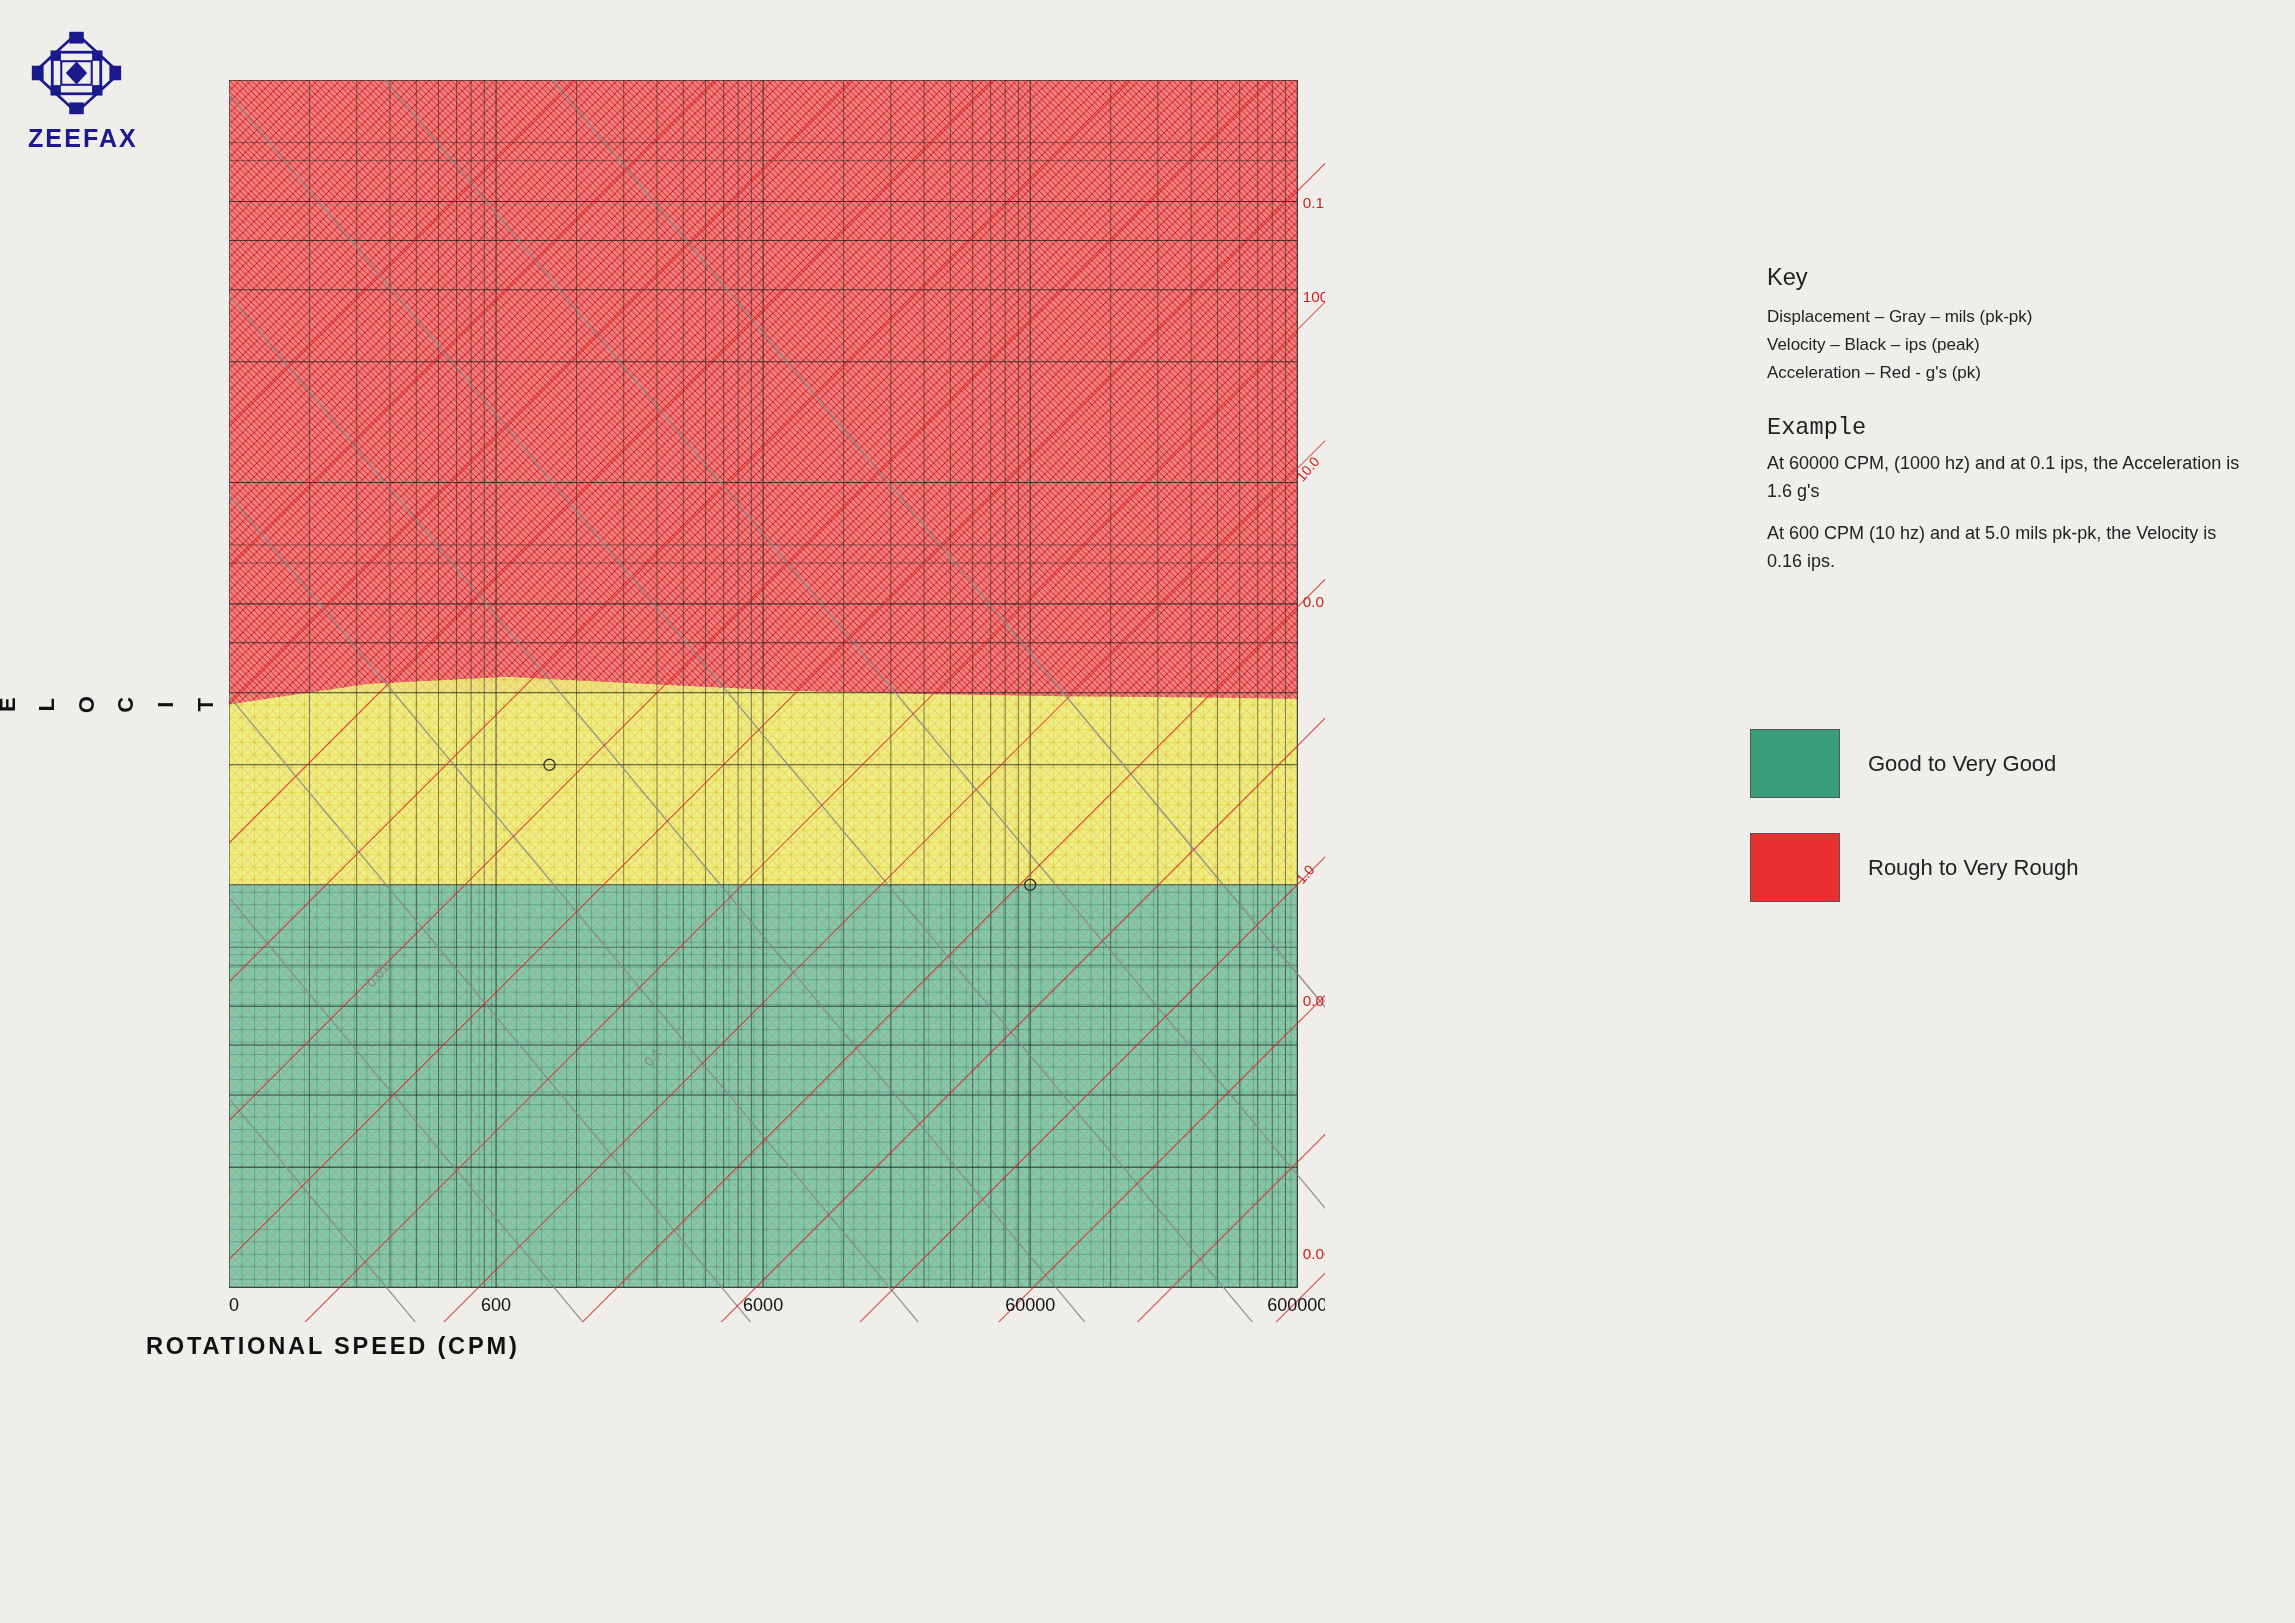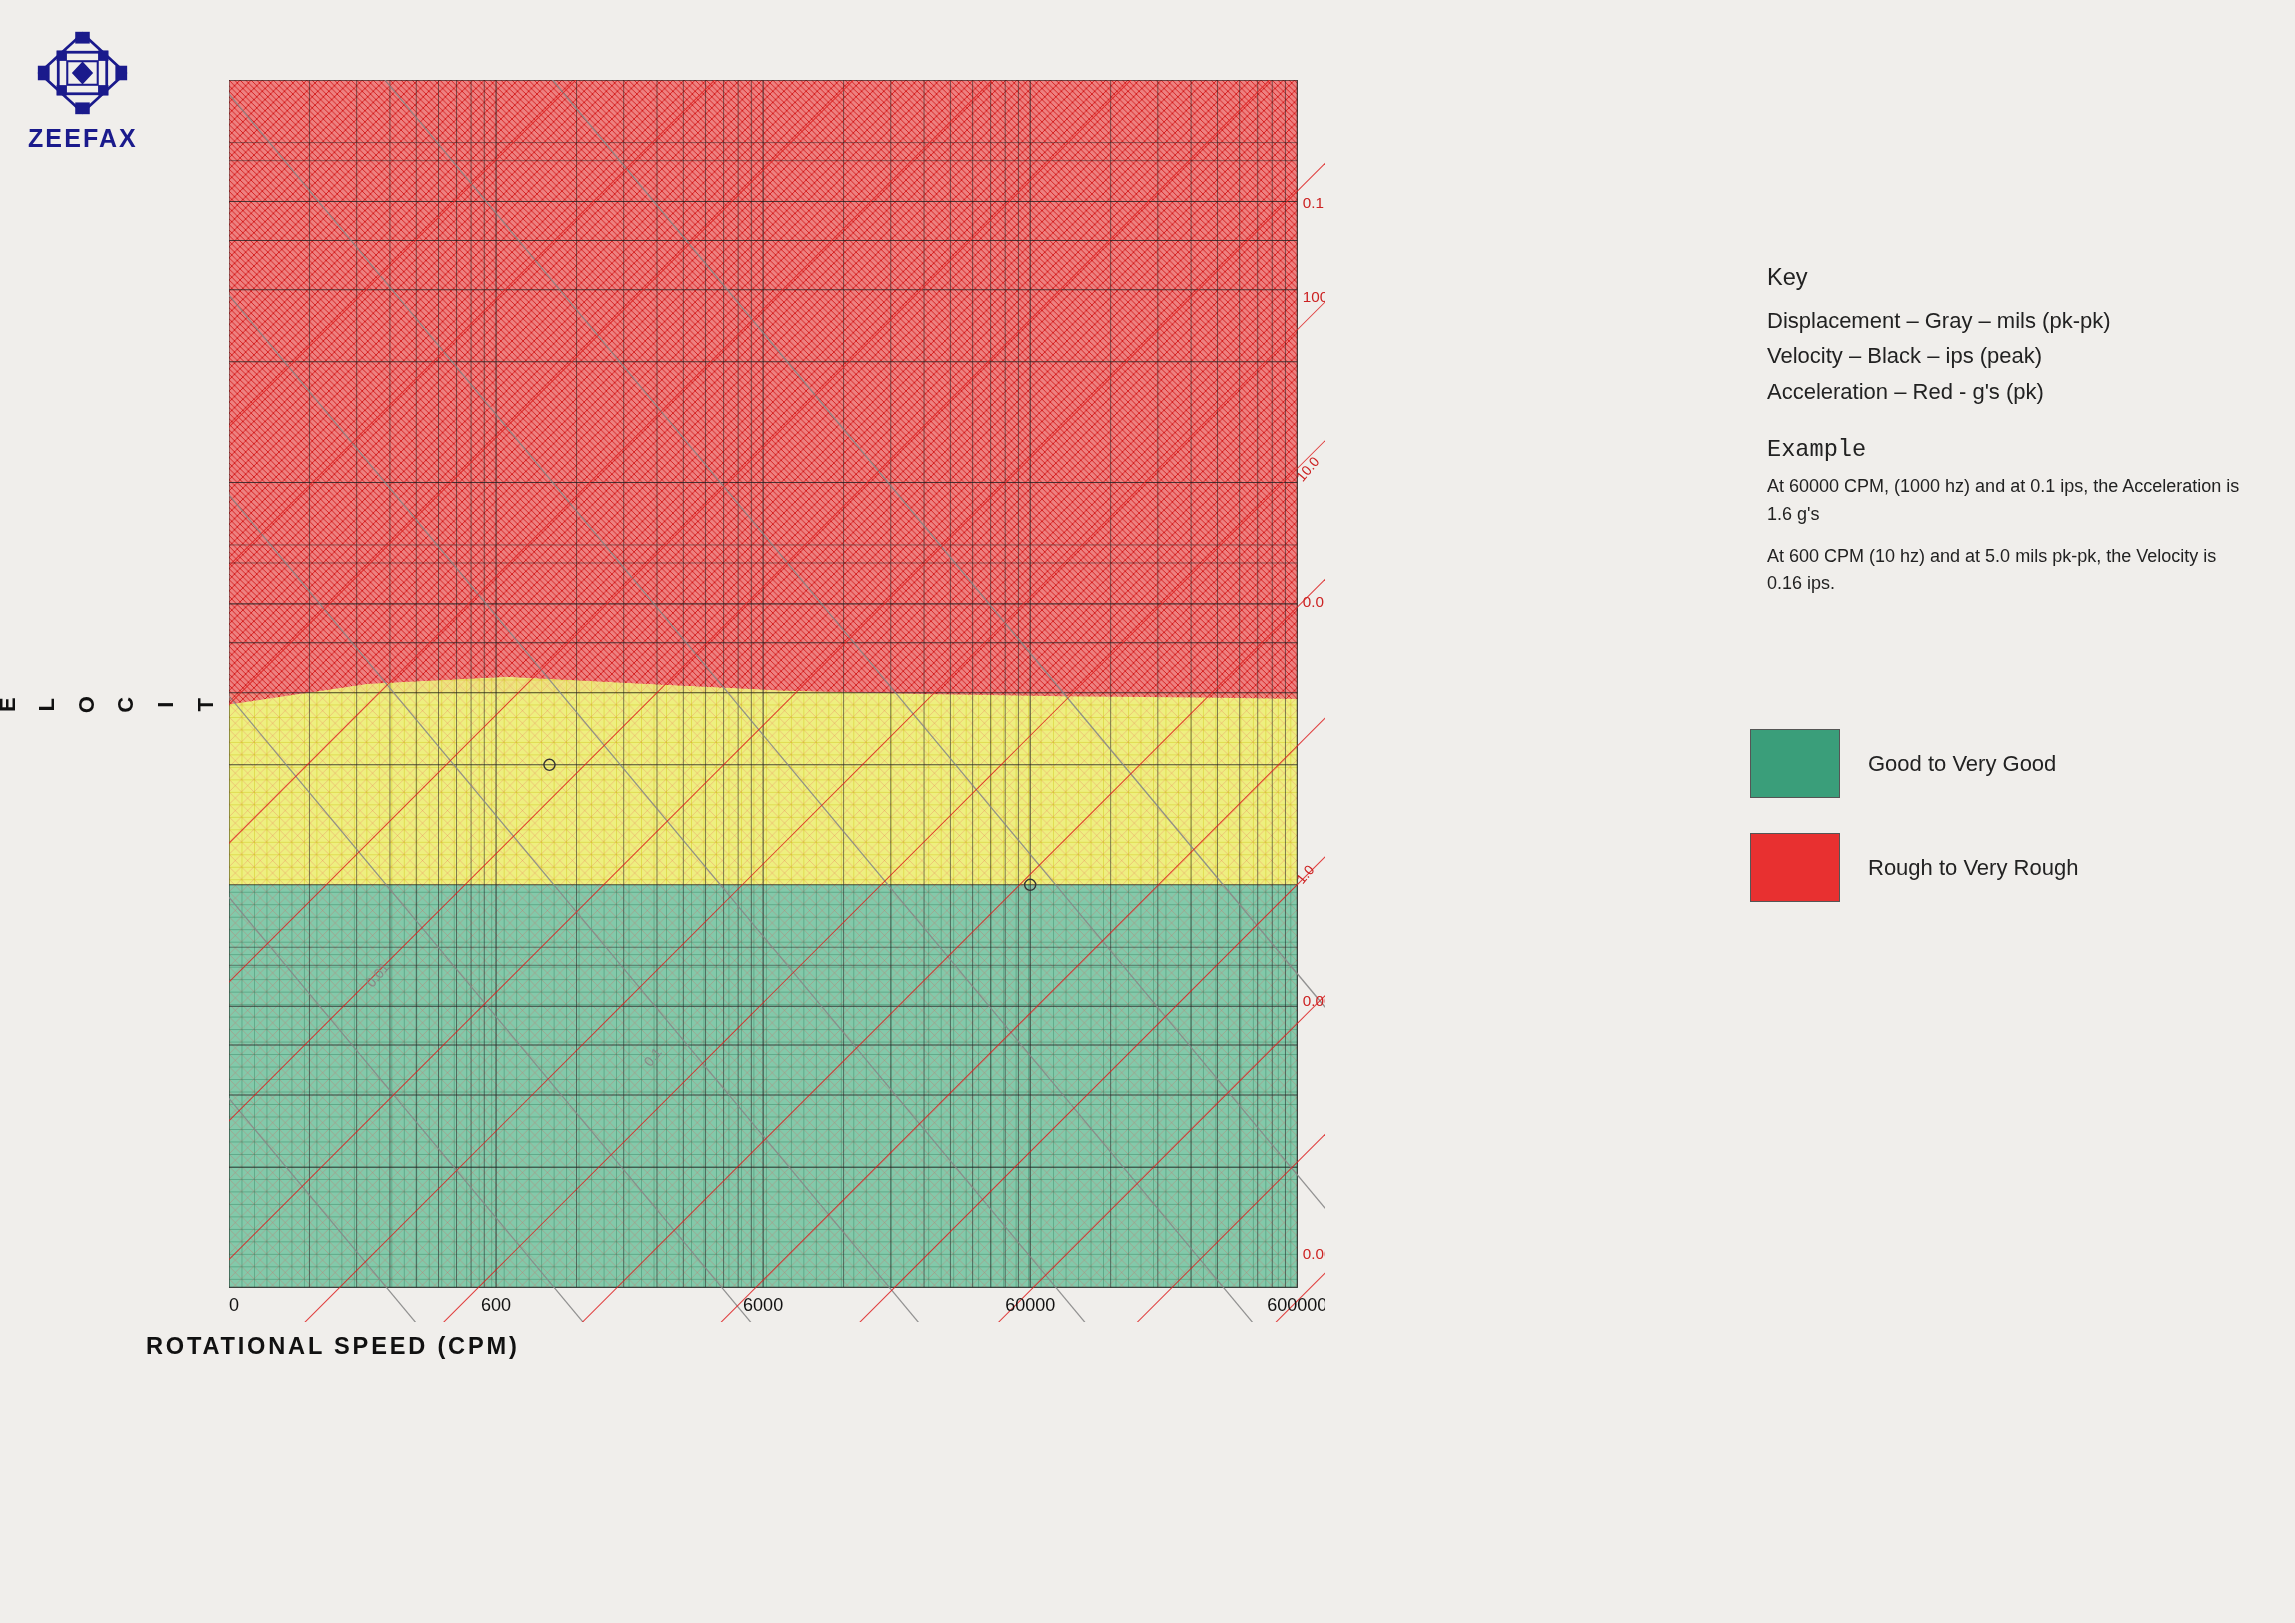--- a/index.html
+++ b/index.html
@@ -19,21 +19,20 @@
       background: #f0eeeb;
     }
 
     
     .logo-area {
       position: absolute;
       top: 28px;
       left: 28px;
       display: flex;
       flex-direction: column;
-      align-items: center;
     }
 
     .logo-svg {
       width: 97px;
       height: 90px;
     }
 
     .logo-text {
       color: #1a1a8c;
       font-size: 25px;
@@ -69,21 +68,21 @@
     }
 
     .key-title {
       font-size: 23.6px;
       font-weight: normal;
       color: #222;
       margin-bottom: 12.5px;
     }
 
     .key-item {
-      font-size: 22px;
+      font-size: 17px;
       color: #222;
       line-height: 1.5;
       margin-bottom: 2.8px;
     }
 
     .example-title {
       font-size: 23.6px;
       font-weight: normal;
       color: #222;
       margin-top: 28px;

